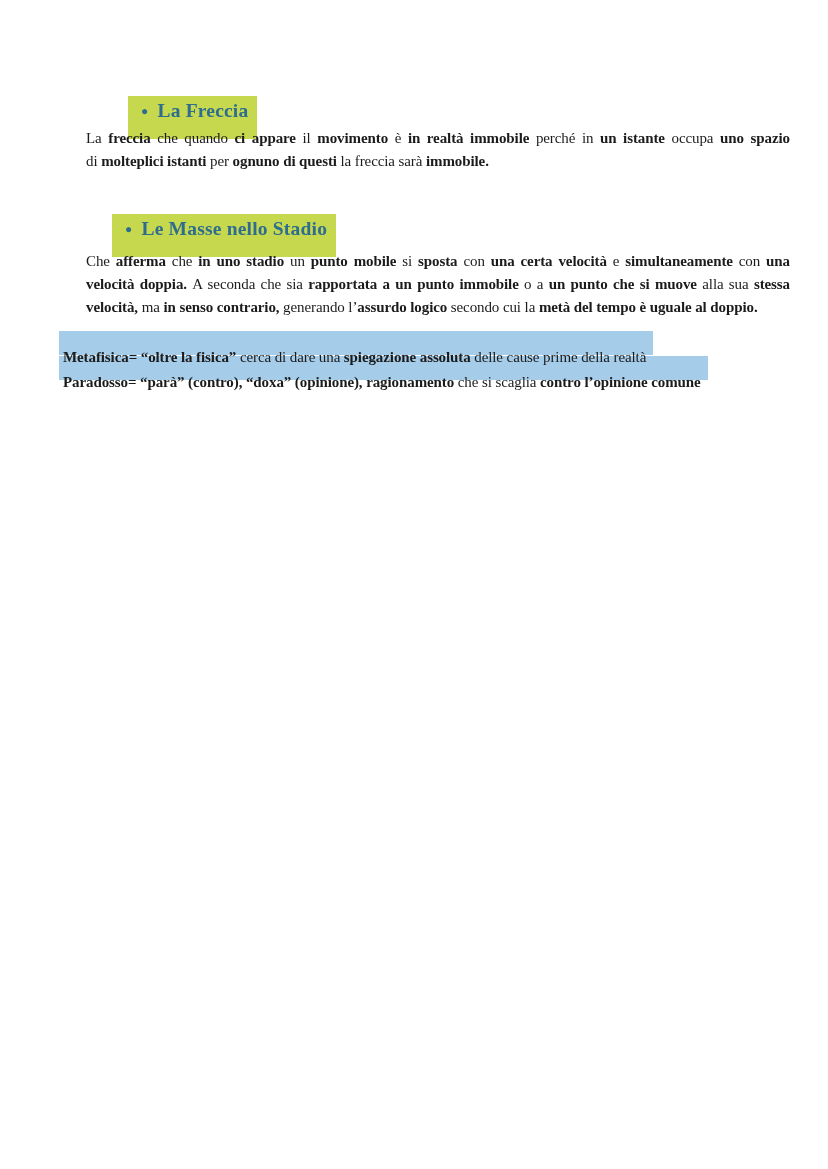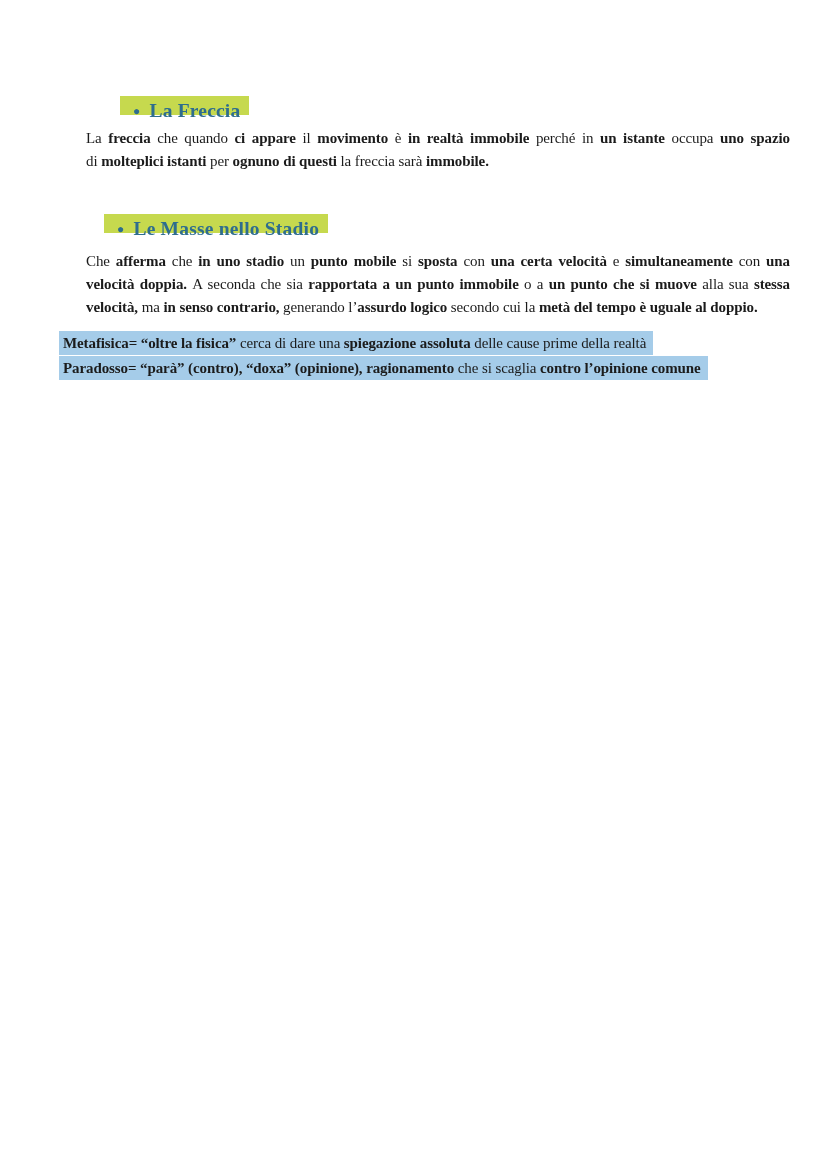--- a/index.html
+++ b/index.html
@@ -12,24 +12,25 @@
   }
   .page { position:absolute; inset:0; background:var(--page-bg, #ffffff); overflow:hidden; }
 
   .heading {
     position:absolute;
     background:var(--heading-highlight, #c6d94e);
     color:var(--heading-text, #2e6d8e);
     font-weight:bold;
     font-size:19.5px;
     line-height:29px;
-    height:19px;
+    height:43px;
     padding:0 9px 0 0;
     white-space:nowrap;
     letter-spacing:0.2px;
+    margin-left:8px;
   }
   .heading .bullet {
     display:inline-block;
     font-size:12px;
     vertical-align:2px;
     margin:0 9px 0 13px;
   }
 
   .para {
     position:absolute;
@@ -47,21 +48,21 @@
   #para-1    { left:62px;  top:127px; }
   #heading-2 { left:104px; top:214px; }
   #para-2    { left:62px;  top:250px; }
 
   .definitions { position:absolute; left:59px; top:331px; font-size:15px; letter-spacing:-0.1px; }
   .def-line {
     width:fit-content;
     background:var(--definition-highlight, #a5cce9);
     height:24px;
     line-height:24px;
-    padding:0 7px 0 4px;
+    padding:14px 7px 0 4px;
     margin-bottom:1px;
     white-space:nowrap;
   }
 </style>
 </head>
 <body>
 
 <div class="page">
 
   <section>

